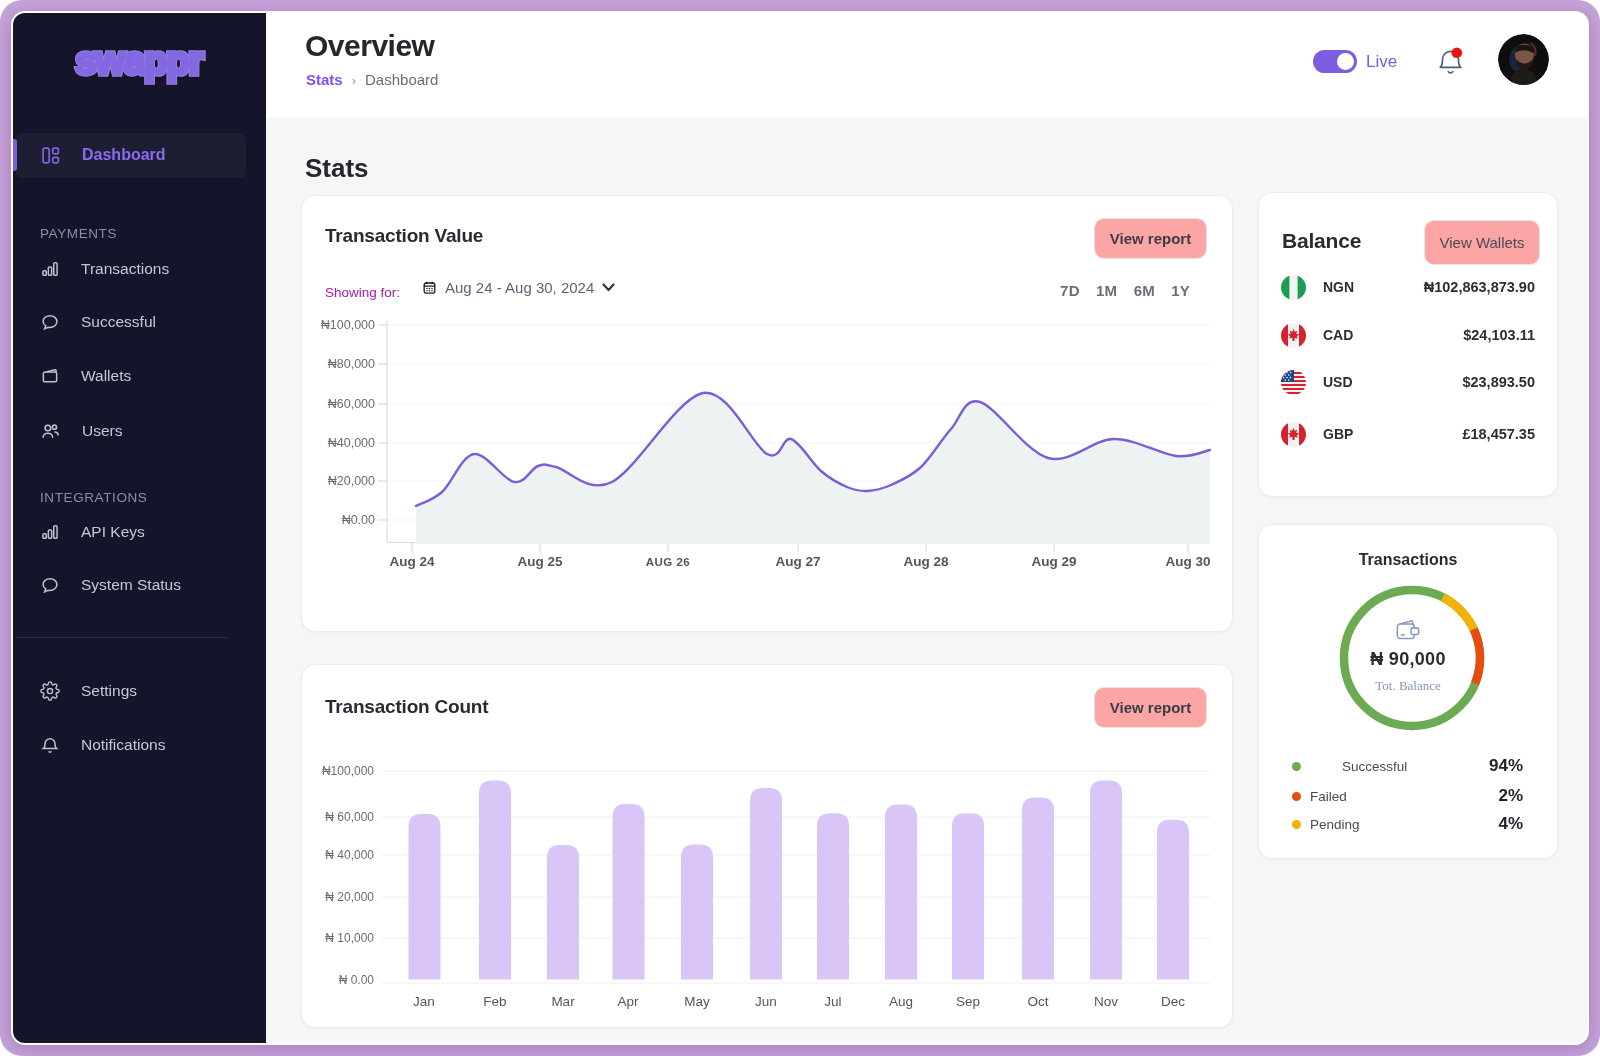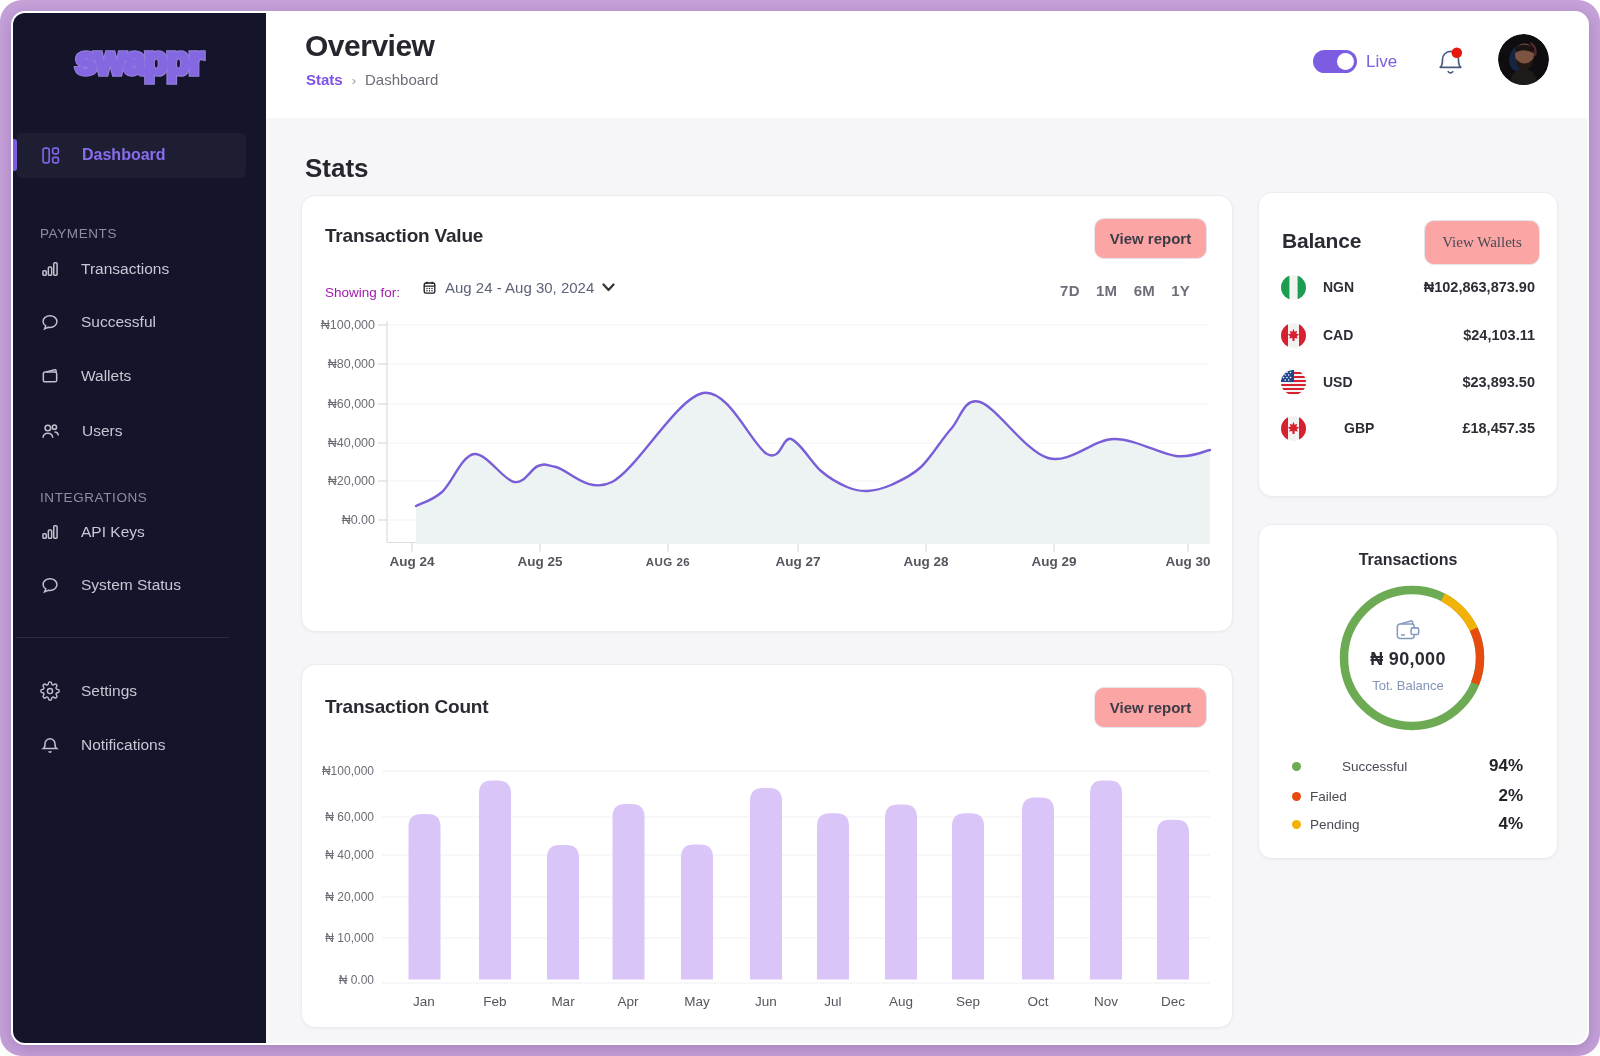--- a/index.html
+++ b/index.html
@@ -287,21 +287,21 @@
           <text x="666" y="341">Sep</text>
           <text x="736" y="341">Oct</text>
           <text x="804" y="341">Nov</text>
           <text x="871" y="341">Dec</text>
         </g>
       </svg>
     </div>
 
     <div class="card card-bal">
       <h2 style="left:23px; top:36px; font-size:21px;">Balance</h2>
-      <div class="btn" style="right:17px; top:27px; width:116px; height:45px; font-weight:500; color:#4a4a55;font-family:Liberation Serif, serif;">View Wallets</div>
+      <div class="btn" style="right:17px; top:27px; width:116px; height:45px; font-weight:500; color:#4a4a55;">View Wallets</div>
       <div class="bal-row" style="top:81px;">
         <svg width="25" height="25" viewBox="0 0 25 25">
             <clipPath id="fc1">
               <circle cx="12.5" cy="12.5" r="12.5"></circle>
             </clipPath>
             <g clip-path="url(#fc1)">
               <rect width="25" height="25" fill="#f2f4f2"></rect>
               <rect width="8.4" height="25" fill="#1d9d51"></rect>
               <rect x="16.6" width="8.4" height="25" fill="#1d9d51"></rect>
             </g>
@@ -350,21 +350,21 @@
                 <circle cx="6" cy="7.5" r=".8"></circle>
                 <circle cx="9.5" cy="7.5" r=".8"></circle>
                 <circle cx="4.2" cy="10" r=".8"></circle>
                 <circle cx="7.7" cy="10" r=".8"></circle>
               </g>
             </g>
           </svg>
         <span class="cur">USD</span>
           <span class="amt">$23,893.50</span>
       </div>
-      <div class="bal-row" style="top:222px;gap:21px;">
+      <div class="bal-row" style="top:228px;">
         <svg width="25" height="25" viewBox="0 0 25 25">
             <clipPath id="fc4">
               <circle cx="12.5" cy="12.5" r="12.5"></circle>
             </clipPath>
             <g clip-path="url(#fc4)">
               <rect width="25" height="25" fill="#f2f2f2"></rect>
               <rect width="7" height="25" fill="#d8212f"></rect>
               <rect x="18" width="7" height="25" fill="#d8212f"></rect>
               <path d="M12.5 5.8l1.2 3 2.5-1.1-.9 3 2.8.5-2.3 2.2 1.1 2.2-3.2-.6-.2 2.9h-2l-.2-2.9-3.2.6 1.1-2.2-2.3-2.2 2.8-.5-.9-3 2.5 1.1z" fill="#d8212f"></path>
             </g>
@@ -383,21 +383,21 @@
       </svg>
       <div class="tx-center" style="top:94px;">
         <svg width="24" height="21.3" viewBox="0 0 27 24" fill="none" stroke="#8498bd" stroke-width="1.7" stroke-linejoin="round">
             <rect x="1.5" y="5.5" width="19" height="16.5" rx="3"></rect>
             <path d="M5 5.5 L16.8 2.2c1.1-.3 1.9.3 1.9 1.4v1.9"></path>
             <rect x="17" y="10" width="8.5" height="7.5" rx="1.8" fill="#fff"></rect>
             <path d="M5.5 18h4.5"></path>
           </svg>
       </div>
       <div class="tx-center" style="top:124px; font-size:18px; font-weight:700; color:#2b2b34; letter-spacing:.3px;">₦ 90,000</div>
-      <div class="tx-center" style="top:153px; font-size:13px; color:#8496b6;">Tot. Balance</div>
+      <div class="tx-center" style="top:153px; font-size:13px; color:#8496b6;font-family:Liberation Serif, serif;">Tot. Balance</div>
       <div class="legend-row" style="top:231px;gap:32px;">
           <span class="dot" style="background:#6cab53;"></span>
           <span class="lab">Successful</span>
           <span class="pct">94%</span>
         </div>
       <div class="legend-row" style="top:261px;">
           <span class="dot" style="background:#e84b10;"></span>
           <span class="lab">Failed</span>
           <span class="pct">2%</span>
         </div>

